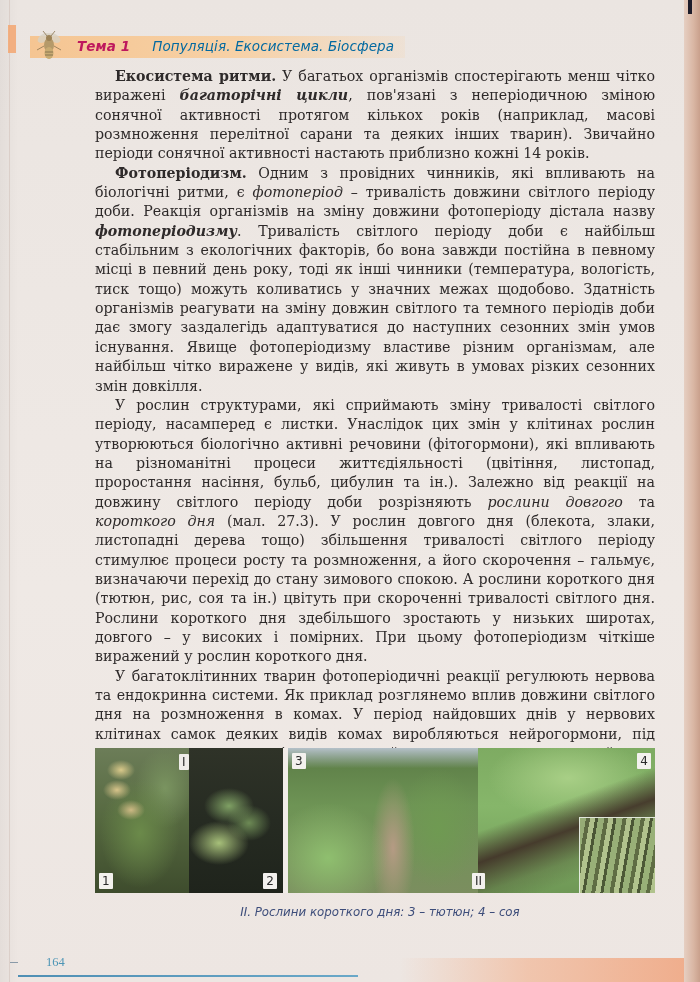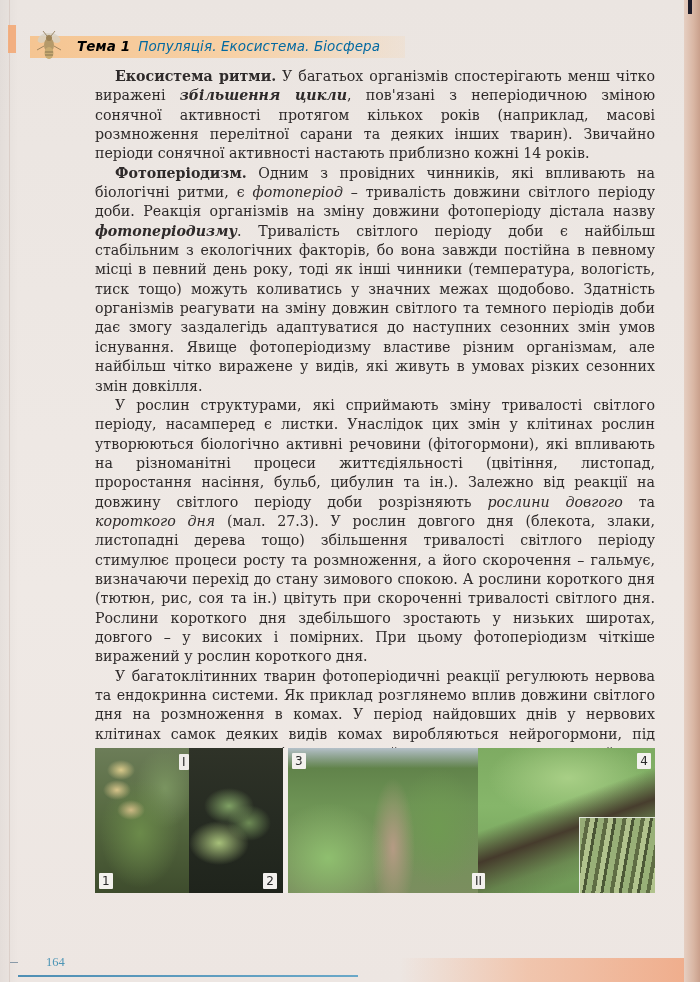--- a/index.html
+++ b/index.html
@@ -43,21 +43,21 @@
     }
     .bee {
       position: absolute; left: 32px; top: 28px; width: 34px; height: 34px;
     }
     .header-text {
       position: absolute; left: 77px; top: 38px;
       font-family: "DejaVu Sans", "Liberation Sans", sans-serif;
       font-style: italic; font-size: 13.5px; letter-spacing: 0.1px;
       white-space: nowrap;
     }
-    .header-text .topic { color: #000000; font-weight: bold; margin-right: 8px; }
+    .header-text .topic { color: #be185d; font-weight: bold; margin-right: 22px; }
     .header-text .title { color: #0369a1; }
 
     
     .content {
       position: absolute; left: 95px; top: 67px; width: 560px;
       font-size: 14.2px; line-height: 19.35px; text-align: justify;
       hyphens: manual;
     }
     .content p { margin: 0; text-indent: 20px; }
     .content b { font-weight: bold; }
@@ -165,21 +165,21 @@
   <line x1="15" y1="8" x2="11" y2="3" stroke="#8a7450" stroke-width=".8"></line>
   <line x1="19" y1="8" x2="23" y2="3" stroke="#8a7450" stroke-width=".8"></line>
   <line x1="12" y1="18" x2="5" y2="22" stroke="#8a7450" stroke-width=".8"></line>
   <line x1="22" y1="18" x2="29" y2="22" stroke="#8a7450" stroke-width=".8"></line>
 </svg>
 <div class="header-text">
   <span class="topic">Тема 1</span><span class="title">Популяція. Екосистема. Біосфера</span>
 </div>
 
 <div class="content">
-  <p><b>Екосистема ритми.</b><span> У багатьох організмів спостерігають менш чітко виражені </span><i class="bi">збільшення цикли</i><span>, пов'язані з неперіодичною зміною сонячної активності протягом кількох років (наприклад, масові розмноження перелітної сарани та деяких інших тварин). Звичайно періоди сонячної активності настають приблизно кожні 14 років.</span></p>
+  <p><b>Екосистема ритми.</b><span> У багатьох організмів спостерігають менш чітко виражені </span><i class="bi">багаторічні цикли</i><span>, пов'язані з неперіодичною зміною сонячної активності протягом кількох років (наприклад, масові розмноження перелітної сарани та деяких інших тварин). Звичайно періоди сонячної активності настають приблизно кожні 14 років.</span></p>
   <p><b>Фотоперіодизм.</b><span> Одним з провідних чинників, які впливають на біологічні ритми, є </span><i>фотоперіод</i><span> – тривалість довжини світлого періоду доби. Реакція організмів на зміну довжини фотоперіоду дістала назву </span><i class="bi">фотоперіодизму</i><span>. Тривалість світлого періоду доби є найбільш стабільним з екологічних факторів, бо вона завжди постійна в певному місці в певний день року, тоді як інші чинники (температура, вологість, тиск тощо) можуть коливатись у значних межах щодобово. Здатність організмів реагувати на зміну довжин світлого та темного періодів доби дає змогу заздалегідь адаптуватися до наступних сезонних змін умов існування. Явище фотоперіодизму властиве різним організмам, але найбільш чітко виражене у видів, які живуть в умовах різких сезонних змін довкілля.</span></p>
   <p><span>У рослин структурами, які сприймають зміну тривалості світлого періоду, насамперед є листки. Унаслідок цих змін у клітинах рослин утворюються біологічно активні речовини (фітогормони), які впливають на різноманітні процеси життєдіяльності (цвітіння, листопад, проростання насіння, бульб, цибулин та ін.). Залежно від реакції на довжину світлого періоду доби розрізняють </span><i>рослини довгого</i><span> та </span><i>короткого дня</i><span> (мал. 27.3). У рослин довгого дня (блекота, злаки, листопадні дерева тощо) збільшення тривалості світлого періоду стимулює процеси росту та розмноження, а його скорочення – гальмує, визначаючи перехід до стану зимового спокою. А рослини короткого дня (тютюн, рис, соя та ін.) цвітуть при скороченні тривалості світлого дня. Рослини короткого дня здебільшого зростають у низьких широтах, довгого – у високих і помірних. При цьому фотоперіодизм чіткіше виражений у рослин короткого дня.</span></p>
   <p><span>У багатоклітинних тварин фотоперіодичні реакції регулюють нервова та ендокринна системи. Як приклад розглянемо вплив довжини світлого дня на розмноження в комах. У період найдовших днів у нервових клітинах самок деяких видів комах виробляються нейрогормони, під впливом яких вони відкладають яйця, що можуть тривалий час перебувати у стані спокою. Личинки із цих яєць виходять лише навесні наступного року, коли достатньо їжі та сприятливі кліматичні умови. Завдяки цьому регулюється ріст чисельності популяцій, що запобігає виснаженню кормових ресурсів.</span></p>
 </div>
 
 <div class="figure">
   <div class="panel panel-1">
     <span class="label" style="left:4px; bottom:4px;">1</span>
   </div>
   <div class="panel panel-2">
@@ -191,17 +191,18 @@
     <span class="label" style="left:4px; top:5px;">3</span>
   </div>
   <div class="panel panel-4">
     <span class="label" style="right:4px; top:5px;">4</span>
     <div class="inset"></div>
   </div>
   <span class="label" style="left:377px; bottom:4px;margin-top:36px;">II</span>
 </div>
 
 <div class="caption">
+  <div>II. Рослини короткого дня: 3 – тютюн; 4 – соя</div>
 </div>
 
 <div class="page-dash"></div>
 <div class="page-number">164</div>
 <div class="page-rule"></div>
 
 </body></html>

